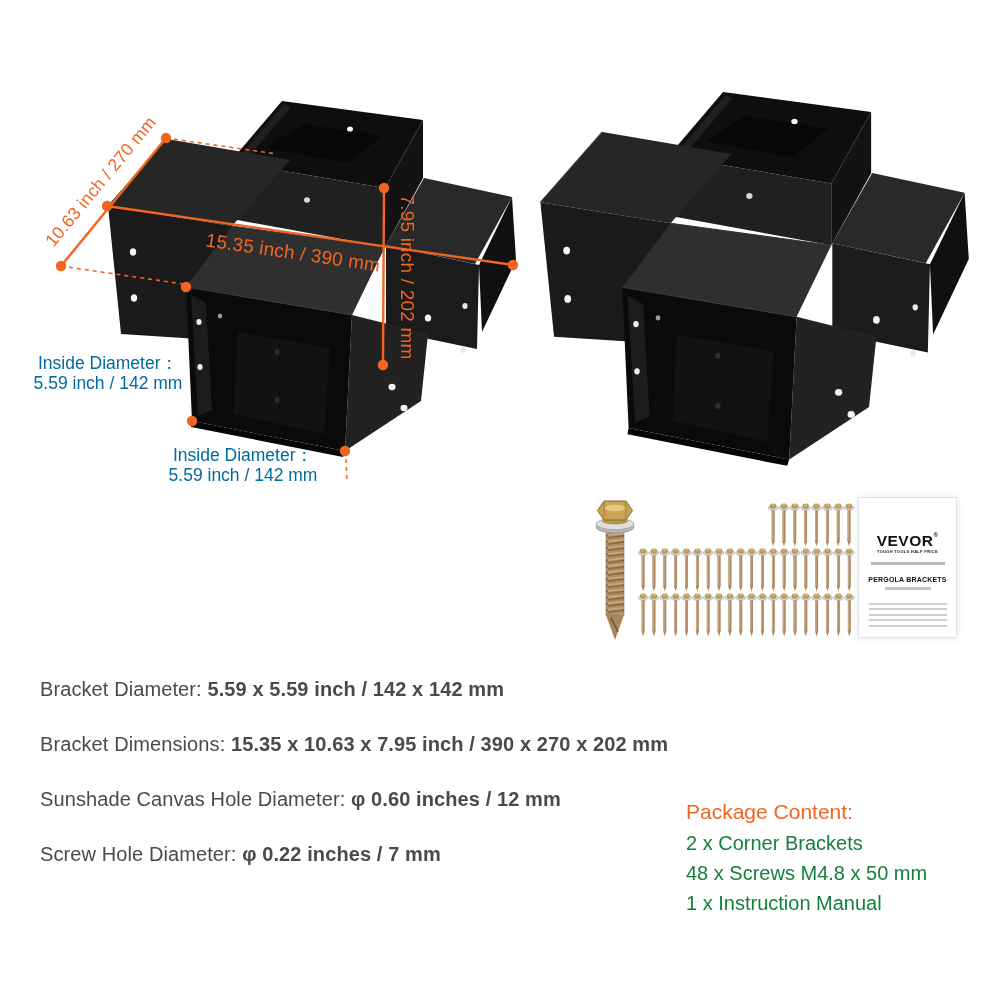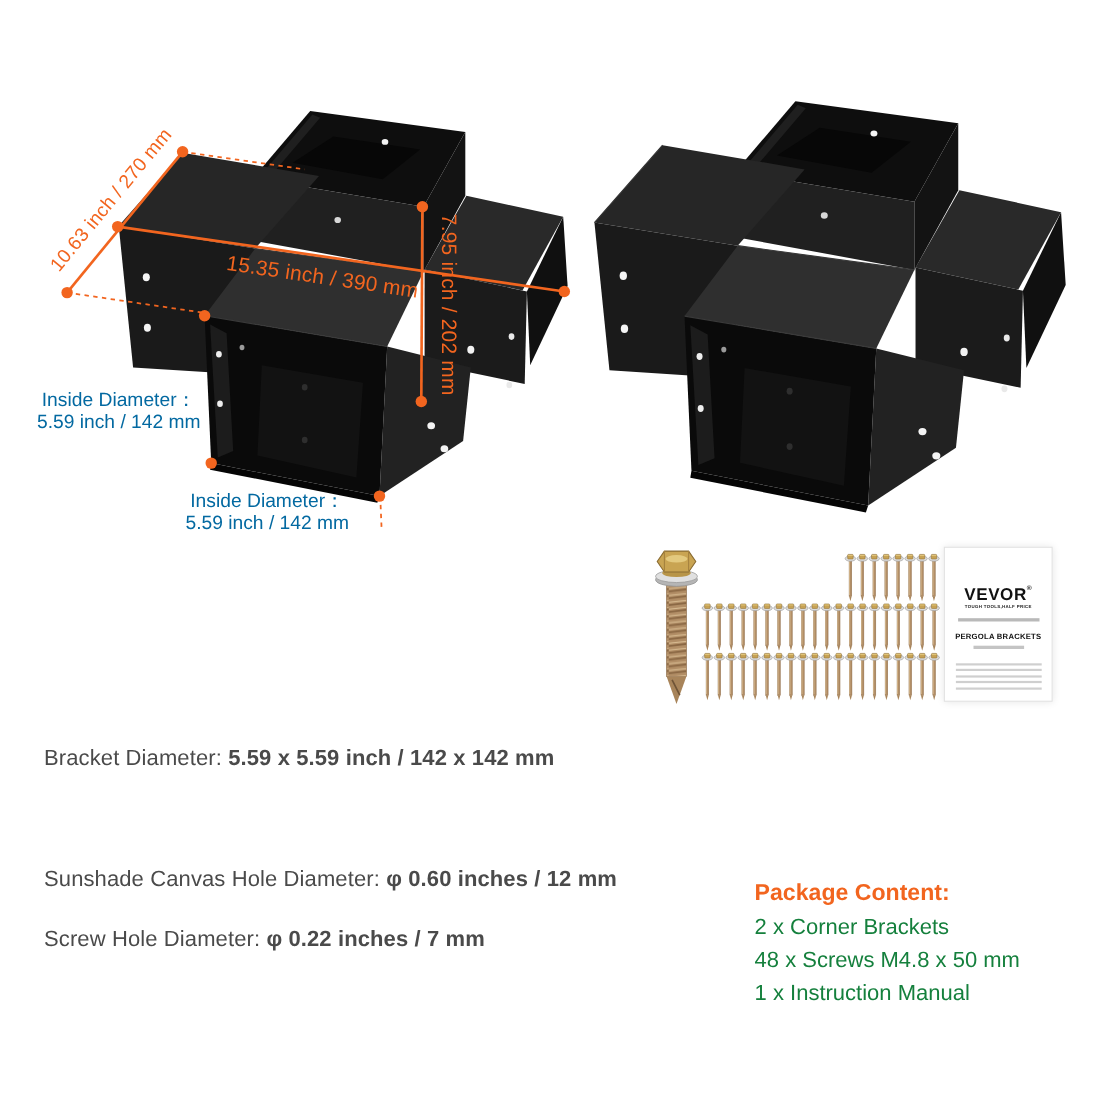--- a/index.html
+++ b/index.html
@@ -16,21 +16,21 @@
   }
   .dim.small{font-size:17.5px;}
   .inside-label{
     position:absolute;color:#0369a1;text-align:center;font-size:17.5px;line-height:20px;white-space:nowrap;
   }
   
   .spec-line{
     position:absolute;left:40px;color:#4A4A4A;font-size:20px;white-space:nowrap;letter-spacing:.1px;
   }
   .spec-line .val{font-weight:700;text-align:right;}
-  .pkg-head{position:absolute;left:686px;color:#F2651F;font-size:21px;font-weight:700;white-space:nowrap;}
+  .pkg-head{position:absolute;left:686px;color:#F2651F;font-size:21px;font-weight:400;white-space:nowrap;}
   .pkg-item{position:absolute;left:686px;color:#15803d;font-size:20px;white-space:nowrap;}
   
   .manual{
     position:absolute;left:858px;top:497px;width:99px;height:141px;background:#fff;
     border:1px solid #e2e2e2;box-shadow:0 0 7px rgba(0,0,0,.10);text-align:center;box-sizing:border-box;
   }
   .manual .brand{margin-top:30px;font-size:15.5px;font-weight:700;letter-spacing:.5px;color:#111;line-height:15px;}
   .manual .brand sup{font-size:6px;vertical-align:9px;}
   .manual .tagline{font-size:4px;font-weight:700;letter-spacing:.3px;color:#222;margin-top:1px;}
   .manual .bar{background:#b9b9b9;height:3px;width:74px;margin:8px auto 0;}
@@ -228,20 +228,23 @@
         <div></div>
         <div></div>
         <div></div>
         <div></div>
     </div>
   </div>
 
   <div class="spec-line" style="top:678px">
     <span>Bracket Diameter: </span><span class="val">5.59 x 5.59 inch / 142 x 142 mm</span>
   </div>
+  <div class="spec-line" style="top:733px">
+    <span>Bracket Dimensions: </span><span class="val">15.35 x 10.63 x 7.95 inch / 390 x 270 x 202 mm</span>
+  </div>
   <div class="spec-line" style="top:788px">
     <span>Sunshade Canvas Hole Diameter: </span><span class="val">φ 0.60 inches / 12 mm</span>
   </div>
   <div class="spec-line" style="top:843px">
     <span>Screw Hole Diameter: </span><span class="val">φ 0.22 inches / 7 mm</span>
   </div>
 
   <div class="pkg-head" style="top:800px">Package Content:</div>
   <div class="pkg-item" style="top:832px">2 x Corner Brackets</div>
   <div class="pkg-item" style="top:862px">48 x Screws M4.8 x 50 mm</div>

